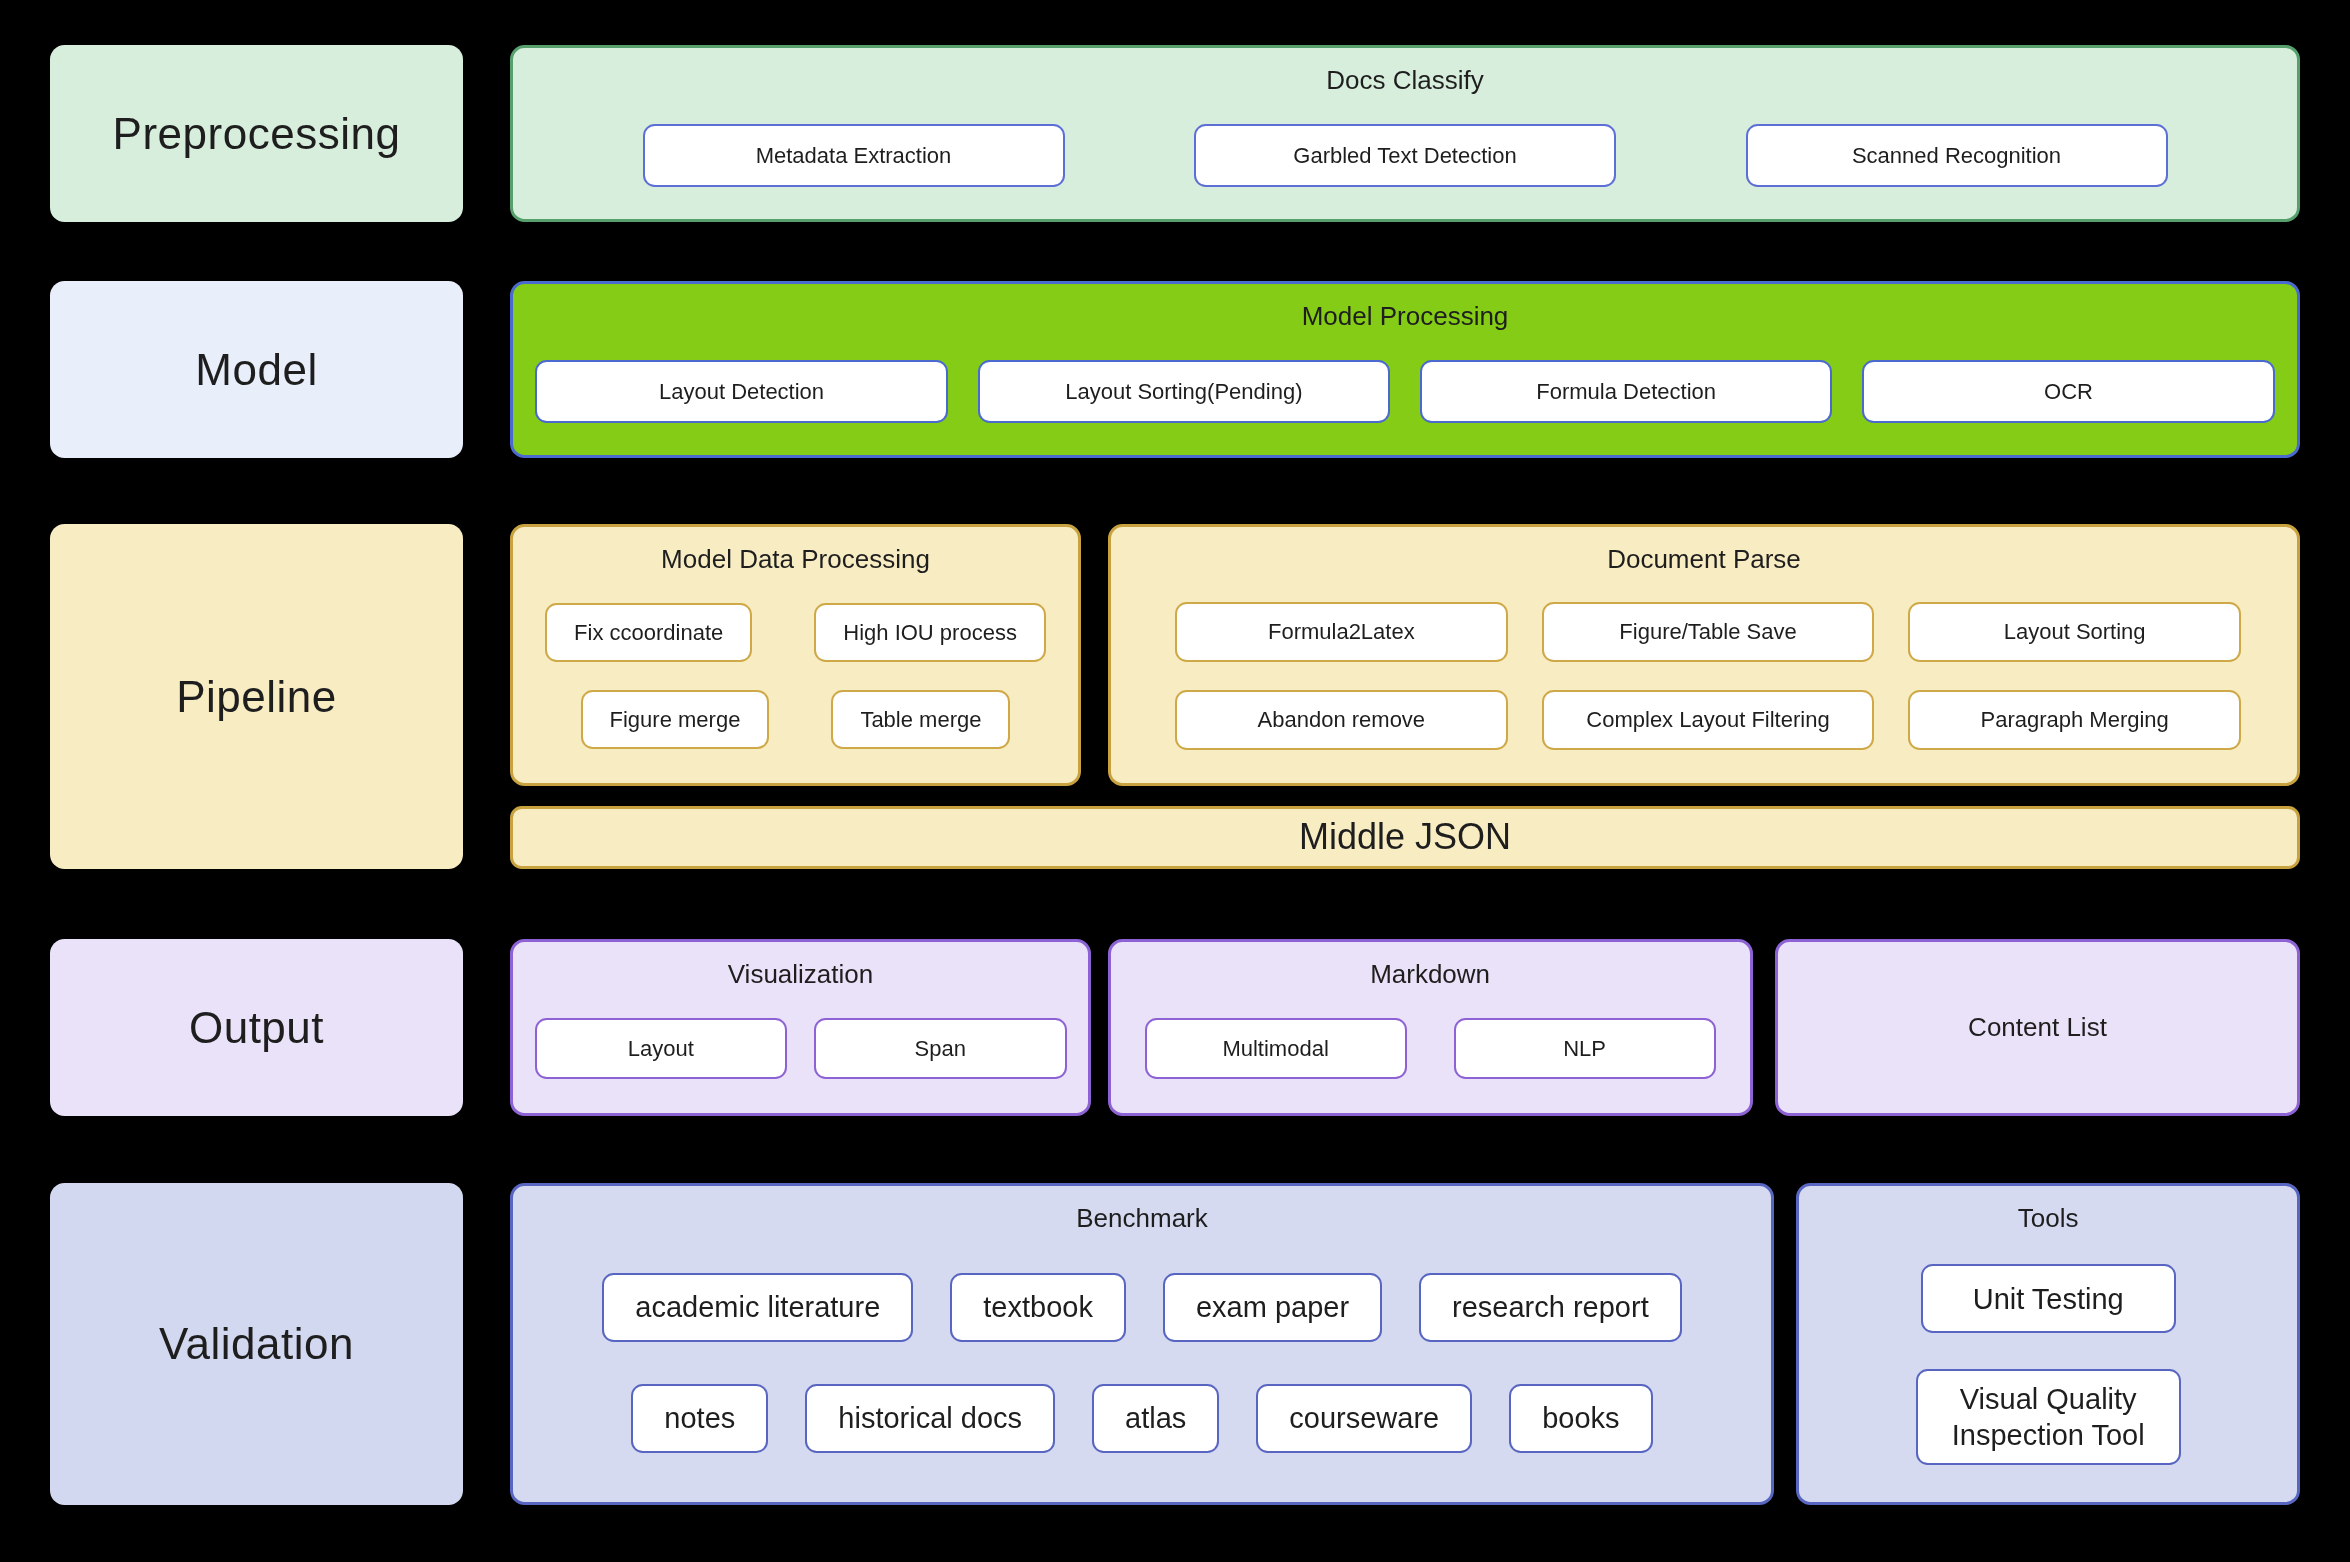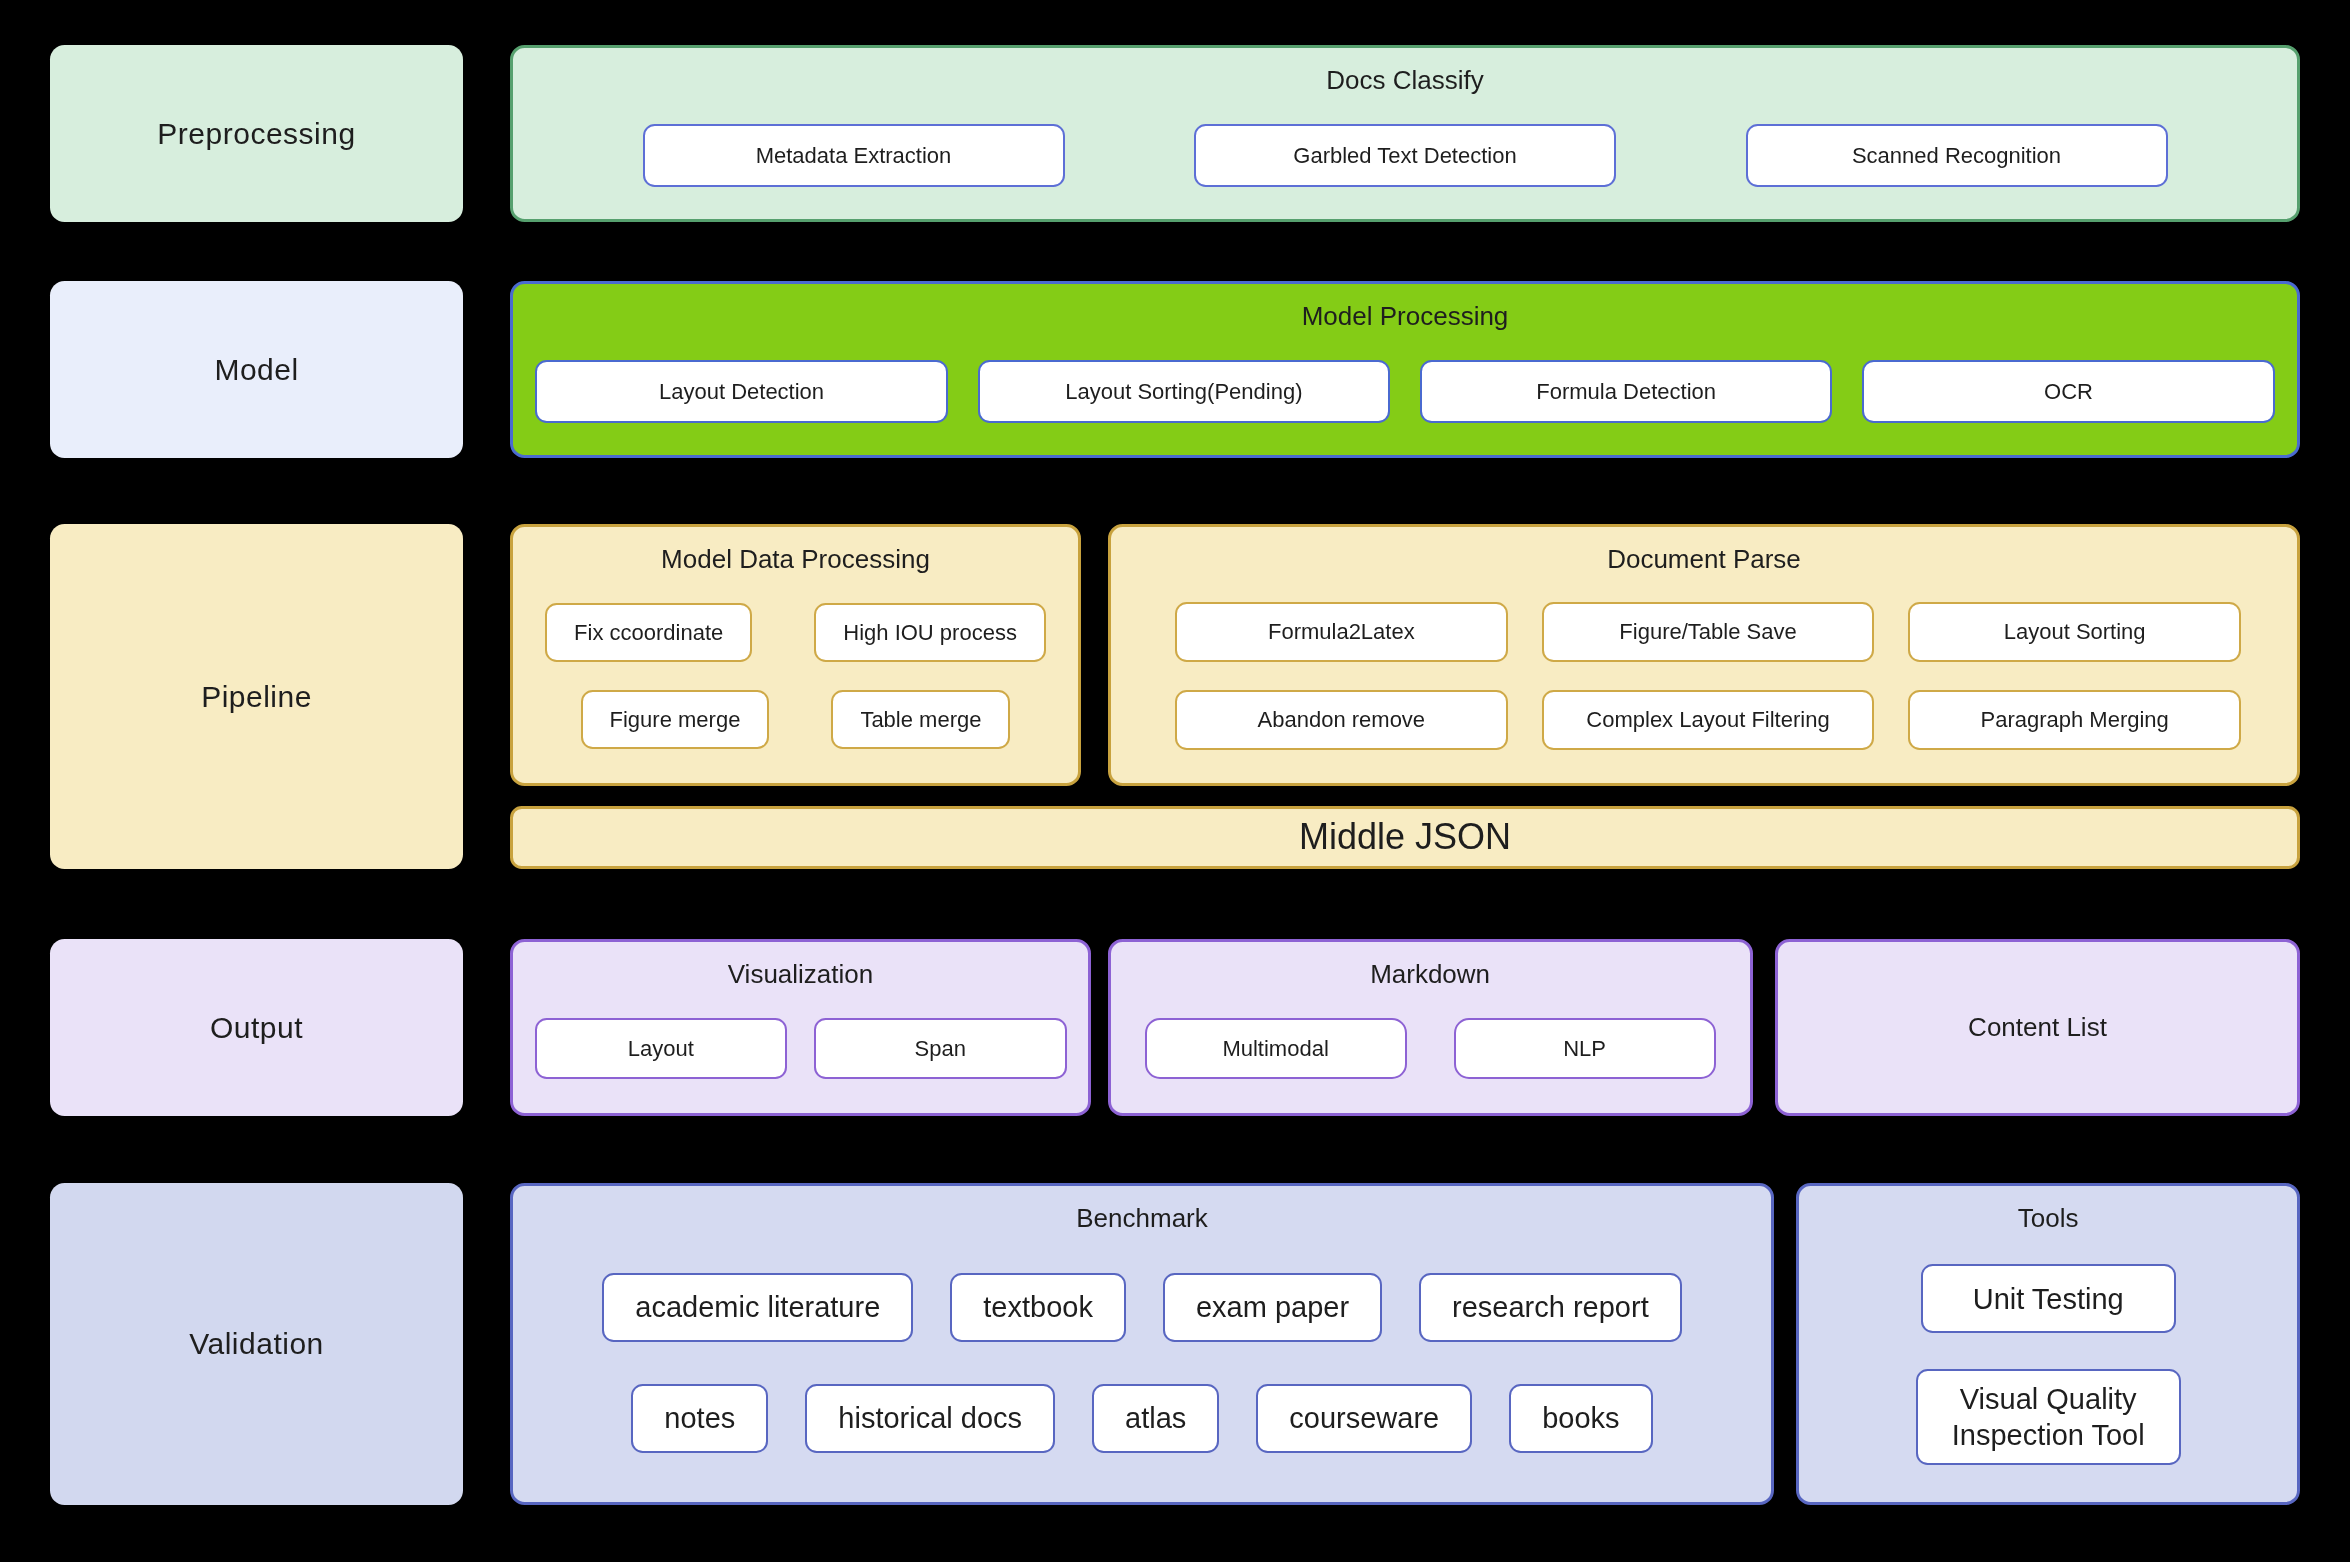--- a/index.html
+++ b/index.html
@@ -20,21 +20,21 @@
   #row-preprocessing { height: 177px; }
   #row-model        { height: 177px; margin-top: 59px; }
   #row-pipeline     { height: 345px; margin-top: 66px; }
   #row-output       { height: 177px; margin-top: 70px; }
   #row-validation   { height: 322px; margin-top: 67px; }
 
   .row-label {
     flex: 0 0 413px; width: 413px;
     border-radius: 14.6px;
     display: flex; align-items: center; justify-content: center;
-    font-size: 30px; letter-spacing: 0.5px;
+    font-size: 44px; letter-spacing: 0.5px;
   }
   .label-green      { background: #d7eedd; }
   .label-blue       { background: #e9eefb; }
   .label-yellow     { background: #f8ecc3; }
   .label-purple     { background: #eae2f8; }
   .label-periwinkle { background: #d2d8ef; }
 
   .row-content { flex: 1; margin-left: 47px; display: flex; }
   .pipeline-content { flex-direction: column; }
 
@@ -93,21 +93,21 @@
     font-size: 36px;
   }
 
   
   .group-vis { flex: 0 0 581px; width: 581px; }
   .group-md  { flex: 0 0 645px; width: 645px; margin-left: 16.6px; }
   .group-content-list { flex: 1; margin-left: 22.4px; justify-content: center; }
   .vis-items { flex: 1; display: flex; align-items: center; gap: 27px; padding: 0 21.5px 5.9px 21.5px; }
   .vis-items .node { flex: 1; height: 61px; }
   .md-items { flex: 1; display: flex; align-items: center; gap: 47px; padding: 0 34px 5.9px 34px; }
-  .md-items .node { flex: 1; height: 61px; border-radius: 15px; }
+  .md-items .node { flex: 1; height: 61px; }
   .content-list-title { text-align: center; font-size: 26px; }
 
   
   .group-benchmark { flex: 0 0 1264px; width: 1264px; }
   .group-tools { flex: 1; margin-left: 22.4px; }
   .bench-items { flex: 1; display: flex; flex-direction: column; justify-content: center; gap: 42px; padding-bottom: 9.8px; }
   .bench-row { display: flex; justify-content: center; gap: 37px; }
   .bench-row .node { height: 69px; padding: 0 31px; font-size: 29px; }
   .tools-items { flex: 1; display: flex; flex-direction: column; align-items: center; justify-content: center; gap: 36px; padding-bottom: 5.9px; }
   .node-unit { width: 255px; height: 69px; font-size: 29px; }

